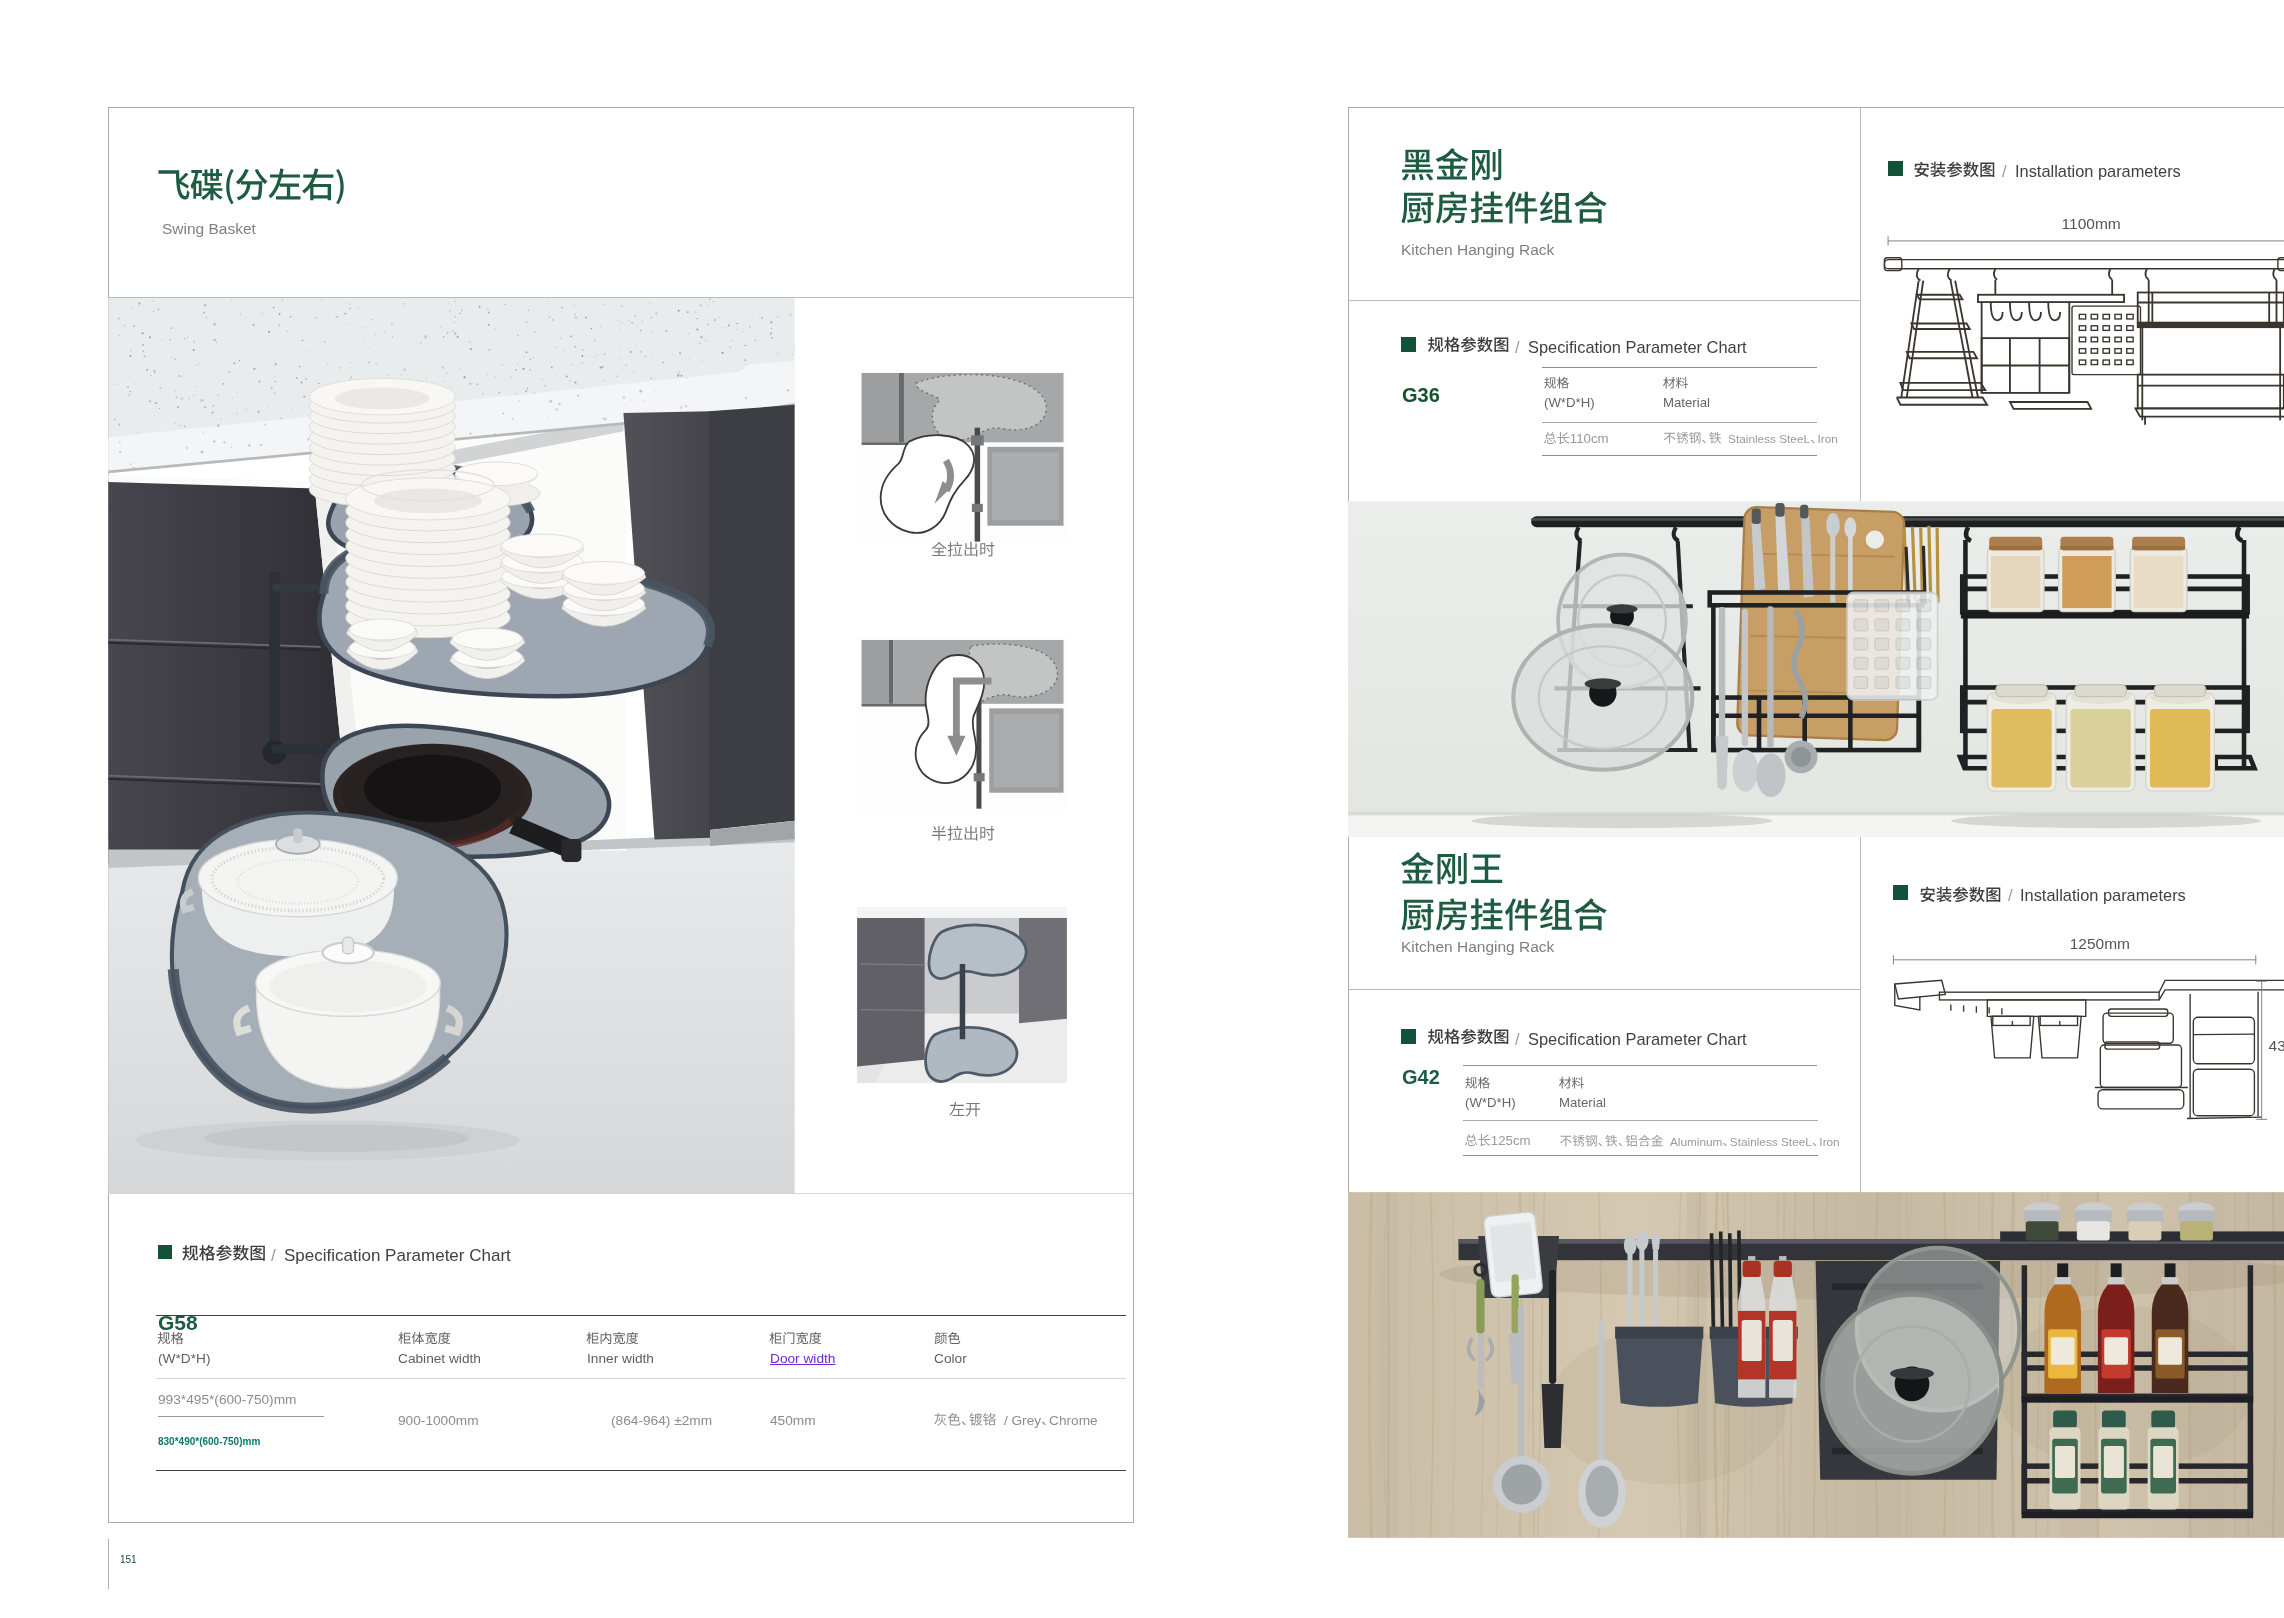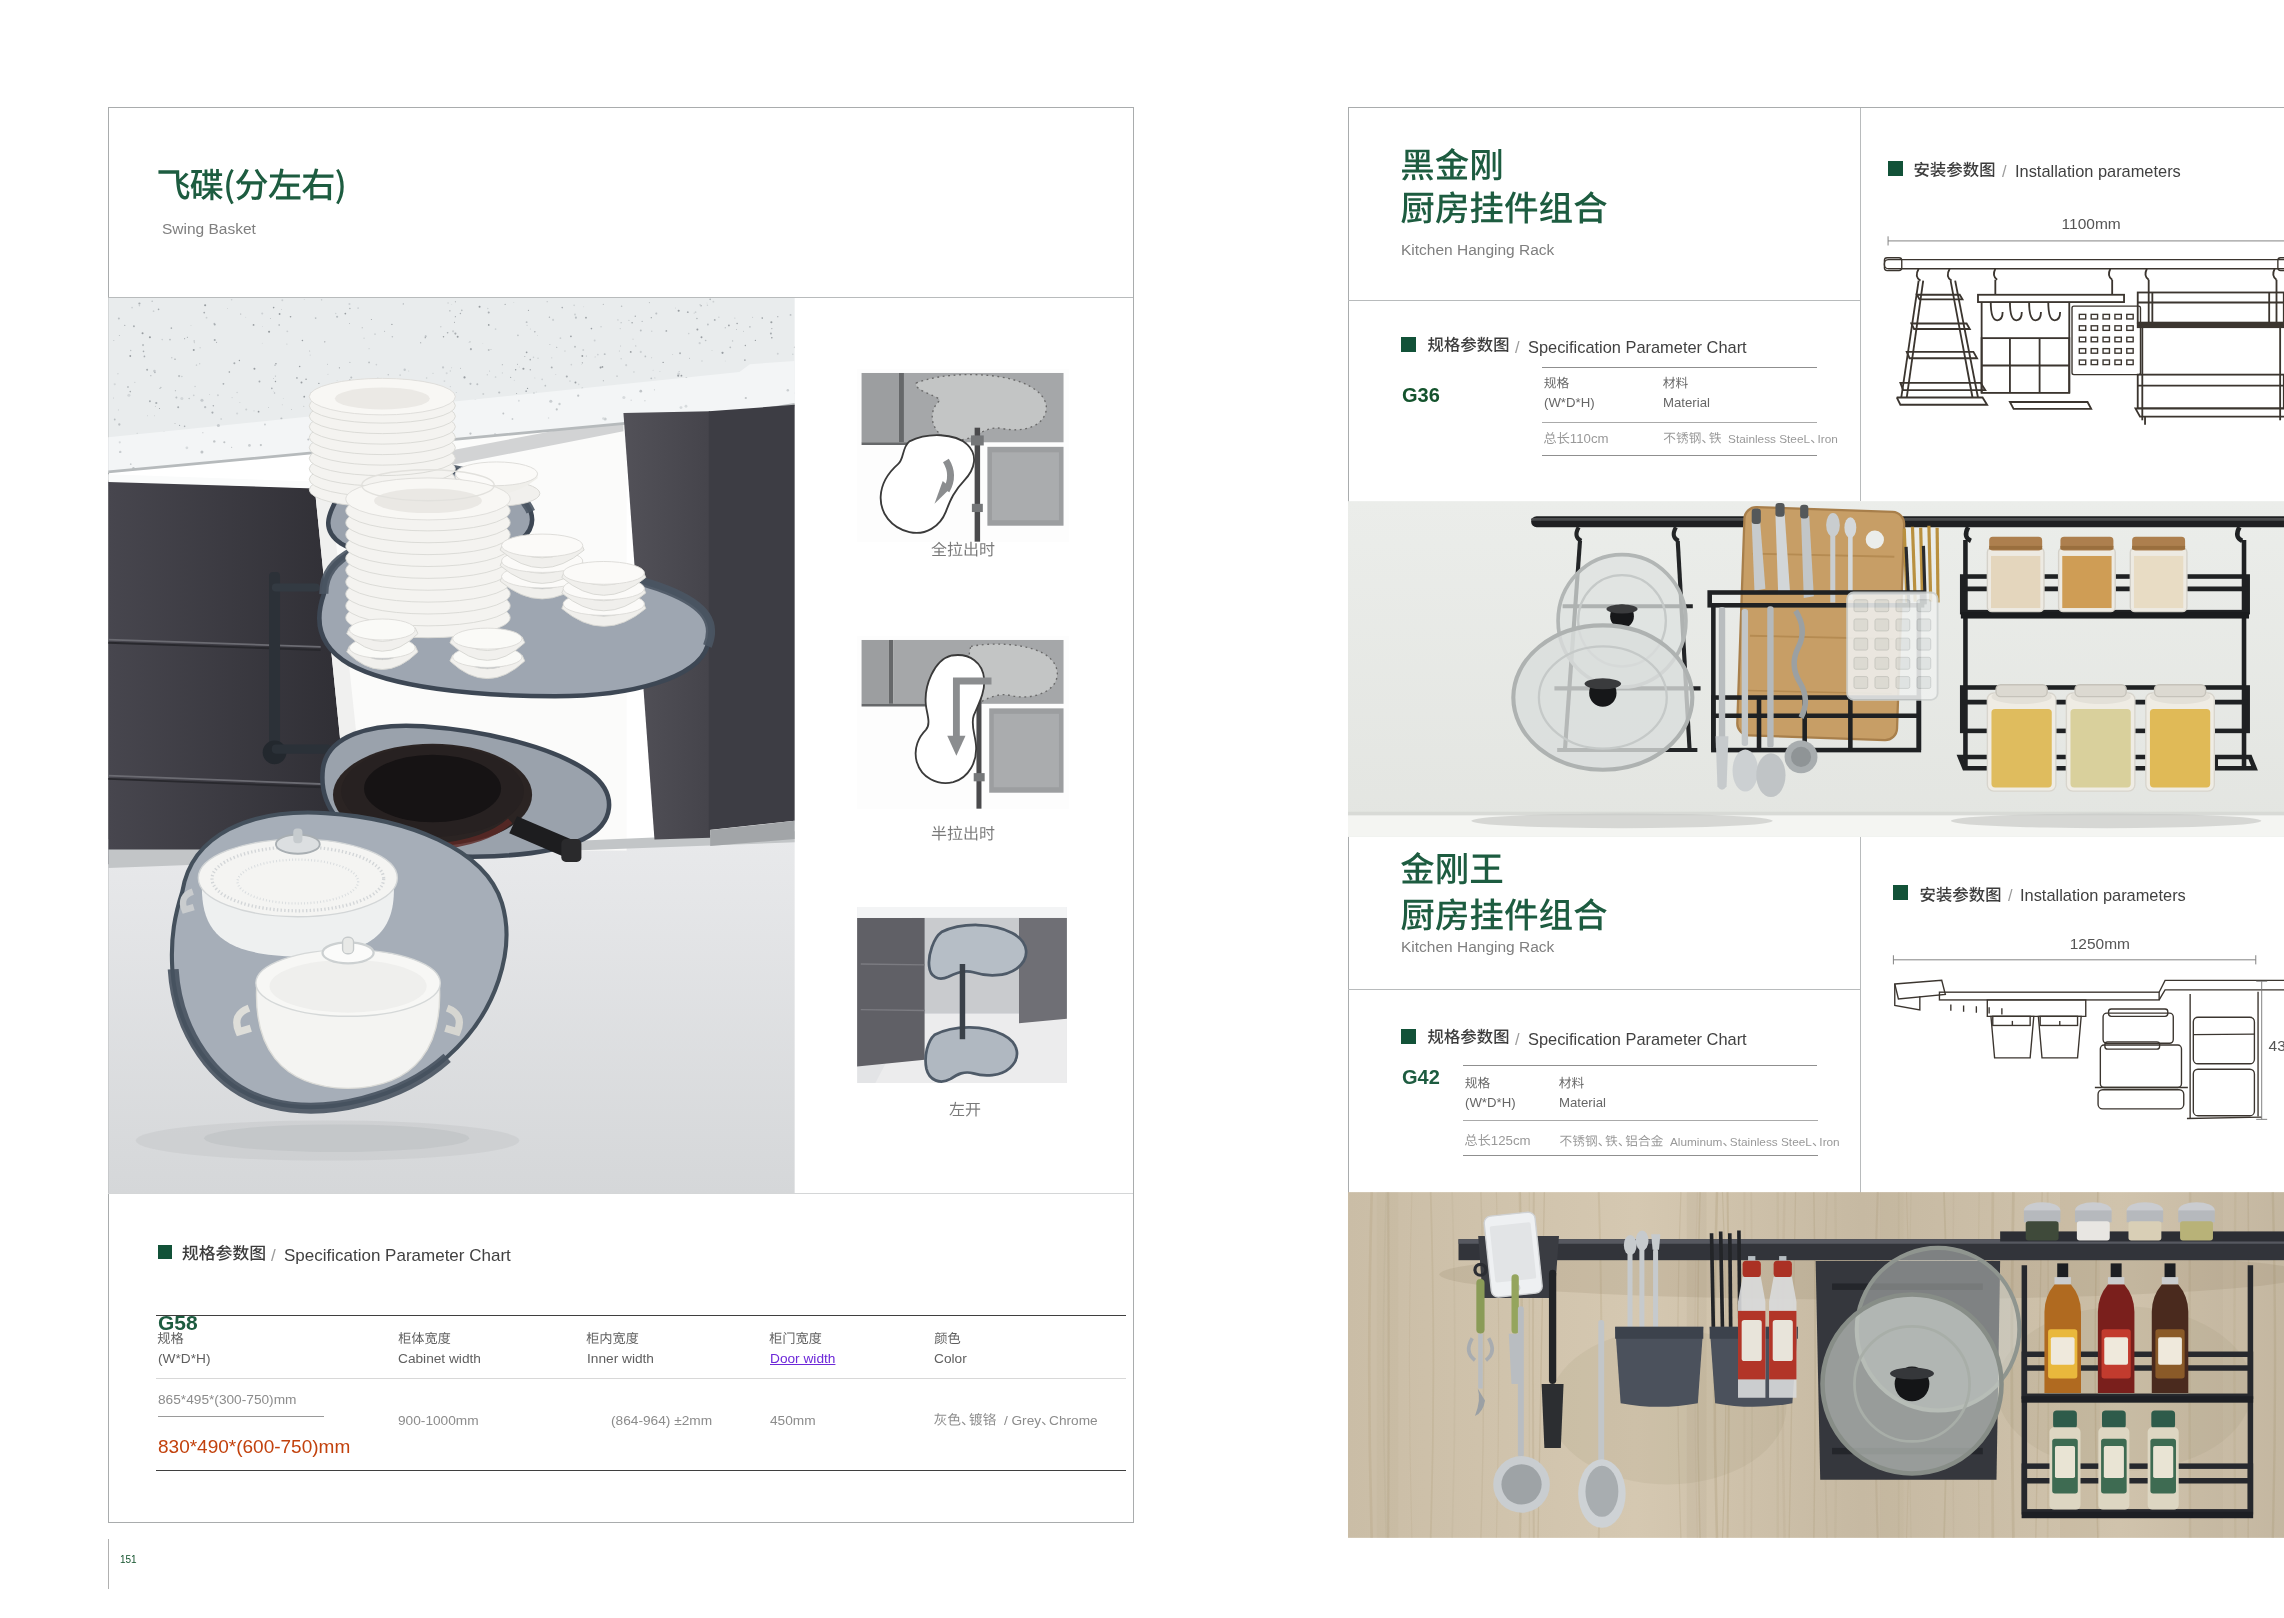--- a/index.html
+++ b/index.html
@@ -940,25 +940,25 @@
 
 <svg style="position:absolute;left:921px;top:1328px" width="53" height="21" viewBox="0 0 116 46">
     <path transform="translate(29.0,33) scale(0.02900,-0.02900)" d="M698 506C696 147 684 34 432 -30C444 -43 461 -67 467 -82C735 -9 755 126 757 506ZM400 459C345 410 243 364 158 338C175 325 194 304 205 289C295 320 398 372 462 433ZM431 185C371 104 252 35 132 -1C148 -15 167 -38 178 -55C306 -12 427 63 497 156ZM740 77C805 32 882 -35 918 -80L961 -34C924 11 845 75 782 118ZM536 609V137H596V552H851V139H914V609H725C738 641 753 680 766 718H947V778H514V718H703C693 683 678 641 664 609ZM229 824C242 799 254 767 263 740H68V677H496V740H334C325 770 308 811 291 842ZM415 326C356 263 246 205 150 172C155 225 156 277 156 321V472H493V535H392C412 569 434 613 453 653L390 669C375 630 349 574 326 535H195L248 554C240 586 217 636 194 671L135 652C157 616 178 568 186 535H89V322C89 215 84 65 32 -45C49 -51 79 -69 92 -81C125 -9 142 82 150 169C166 155 183 134 193 118C296 158 407 224 475 300Z" fill="#5f5f5f"></path>
     <path transform="translate(58.0,33) scale(0.02900,-0.02900)" d="M474 492V319H243V492ZM547 492H786V319H547ZM598 685C569 643 531 597 494 563H229C268 601 304 642 337 685ZM354 843C284 708 162 587 39 511C53 495 74 457 81 441C111 461 141 484 170 509V81C170 -36 219 -63 378 -63C414 -63 725 -63 765 -63C914 -63 945 -18 963 138C941 142 910 154 890 166C879 34 863 6 764 6C696 6 426 6 373 6C263 6 243 20 243 80V247H786V202H861V563H585C632 611 678 669 712 722L663 757L648 752H383C397 774 410 796 422 818Z" fill="#5f5f5f"></path>
   </svg>
 
 <div style="position:absolute;top:1351px;font-size:13.7px;color:#5f5f5f;font-weight:normal;white-space:nowrap;left:934px;">Color</div>
 
 <div style="position:absolute;left:156px;top:1378px;width:970px;height:0.5px;background:#d8d8d8"></div>
 
-<div style="position:absolute;top:1392px;font-size:13.7px;color:#8c8c8c;font-weight:normal;white-space:nowrap;left:158px;">865*495*(300-750)mm</div>
+<div style="position:absolute;top:1392px;font-size:13.7px;color:#8c8c8c;font-weight:normal;white-space:nowrap;left:158px;">993*495*(600-750)mm</div>
 
 <div style="position:absolute;left:158px;top:1416px;width:166px;height:0.5px;background:#9a9a9a"></div>
 
-<div style="position:absolute;top:1436px;font-size:19px;color:#c2410c;font-weight:normal;white-space:nowrap;left:158px;">830*490*(600-750)mm</div>
+<div style="position:absolute;top:1436px;font-size:10px;color:#0f766e;font-weight:bold;white-space:nowrap;left:158px;">830*490*(600-750)mm</div>
 
 <div style="position:absolute;top:1413px;font-size:13.7px;color:#8c8c8c;font-weight:normal;white-space:nowrap;left:398px;">900-1000mm</div>
 
 <div style="position:absolute;top:1413px;font-size:13.7px;color:#8c8c8c;font-weight:normal;white-space:nowrap;left:587px;margin-left:24px;">(864-964) ±2mm</div>
 
 <div style="position:absolute;top:1413px;font-size:13.7px;color:#8c8c8c;font-weight:normal;white-space:nowrap;left:770px;">450mm</div>
 
 <svg style="position:absolute;left:920px;top:1409px" width="191" height="22" viewBox="0 0 419 48">
     <path transform="translate(30.0,34) scale(0.03000,-0.03000)" d="M416 475C403 410 379 324 349 271L414 244C442 298 464 387 478 452ZM807 484C784 426 741 345 709 295L766 265C800 315 840 387 872 453ZM294 842C291 799 287 757 283 716H69V644H274C241 401 178 207 42 81C60 67 92 36 104 21C247 167 316 376 352 644H919V716H361L373 836ZM580 596C569 322 551 89 262 -20C278 -33 299 -61 308 -79C480 -12 564 98 608 234C674 98 772 -12 894 -74C905 -55 926 -28 943 -14C802 49 692 183 634 340C648 420 653 506 657 596Z" fill="#8c8c8c"></path>
     <path transform="translate(60.0,34) scale(0.03000,-0.03000)" d="M474 492V319H243V492ZM547 492H786V319H547ZM598 685C569 643 531 597 494 563H229C268 601 304 642 337 685ZM354 843C284 708 162 587 39 511C53 495 74 457 81 441C111 461 141 484 170 509V81C170 -36 219 -63 378 -63C414 -63 725 -63 765 -63C914 -63 945 -18 963 138C941 142 910 154 890 166C879 34 863 6 764 6C696 6 426 6 373 6C263 6 243 20 243 80V247H786V202H861V563H585C632 611 678 669 712 722L663 757L648 752H383C397 774 410 796 422 818Z" fill="#8c8c8c"></path>

